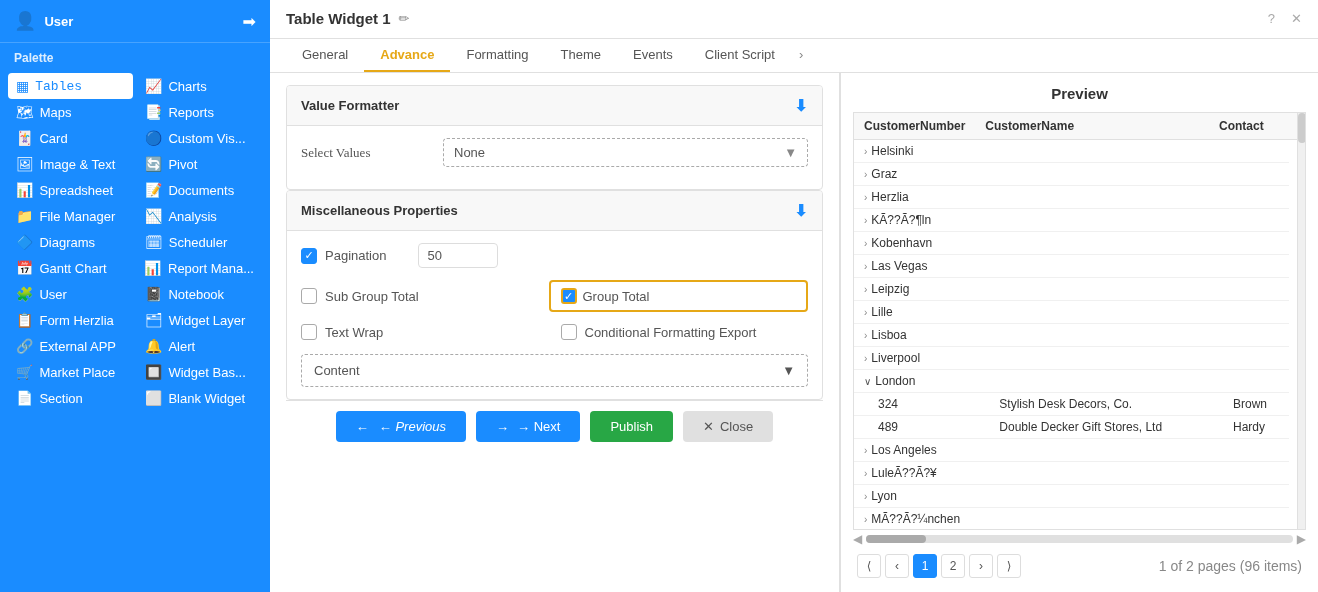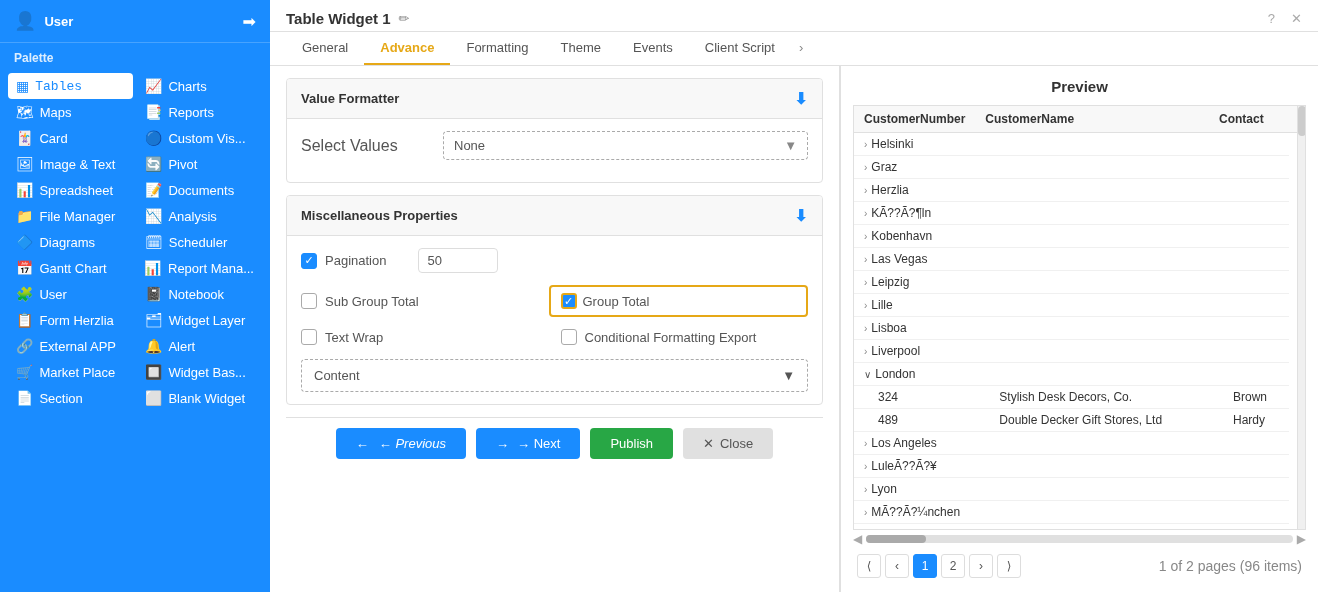--- a/index.html
+++ b/index.html
@@ -66,21 +66,21 @@
       background: white;
       height: 592px;
       overflow: hidden;
     }
 
     
     .title-bar {
       display: flex;
       align-items: center;
       gap: 8px;
-      padding: 10px 16px 4px;
+      padding: 10px 16px 11px;
       border-bottom: 1px solid #e0e0e0;
     }
     .title-bar-title { font-size: 15px; font-weight: bold; color: #333; }
     .title-bar-edit { color: #888; cursor: pointer; font-size: 13px; }
 
     
     .tabs {
       display: flex;
       padding: 0 16px;
       border-bottom: 1px solid #e0e0e0;
@@ -105,21 +105,20 @@
 
     
     .form-panel {
       width: 570px;
       min-width: 570px;
       padding: 12px 16px;
       overflow-y: auto;
       border-right: 1px solid #e0e0e0;
       display: flex;
       flex-direction: column;
-      gap: 12px;
     }
 
     
     .section-card {
       border: 1px solid #e0e0e0;
       border-radius: 4px;
       overflow: hidden;
     }
     .section-header {
       display: flex;
@@ -129,21 +128,21 @@
       background: #f8f8f8;
       border-bottom: 1px solid #e0e0e0;
       font-weight: bold;
       color: #333;
     }
     .section-header-icon { color: #1a8cff; font-size: 16px; cursor: pointer; }
     .section-body { padding: 12px 14px; }
 
     
     .form-row { display: flex; align-items: center; gap: 12px; margin-bottom: 10px; }
-    .form-label { color: #555; width: 130px; min-width: 130px; font-size: 16px; }
+    .form-label { color: #555; width: 130px; min-width: 130px; font-size: 13px; font-family: Liberation Serif, serif; }
     .form-select {
       flex: 1;
       padding: 6px 10px;
       border: 1px dashed #aaa;
       border-radius: 4px;
       background: white;
       color: #555;
       display: flex;
       align-items: center;
       justify-content: space-between;

